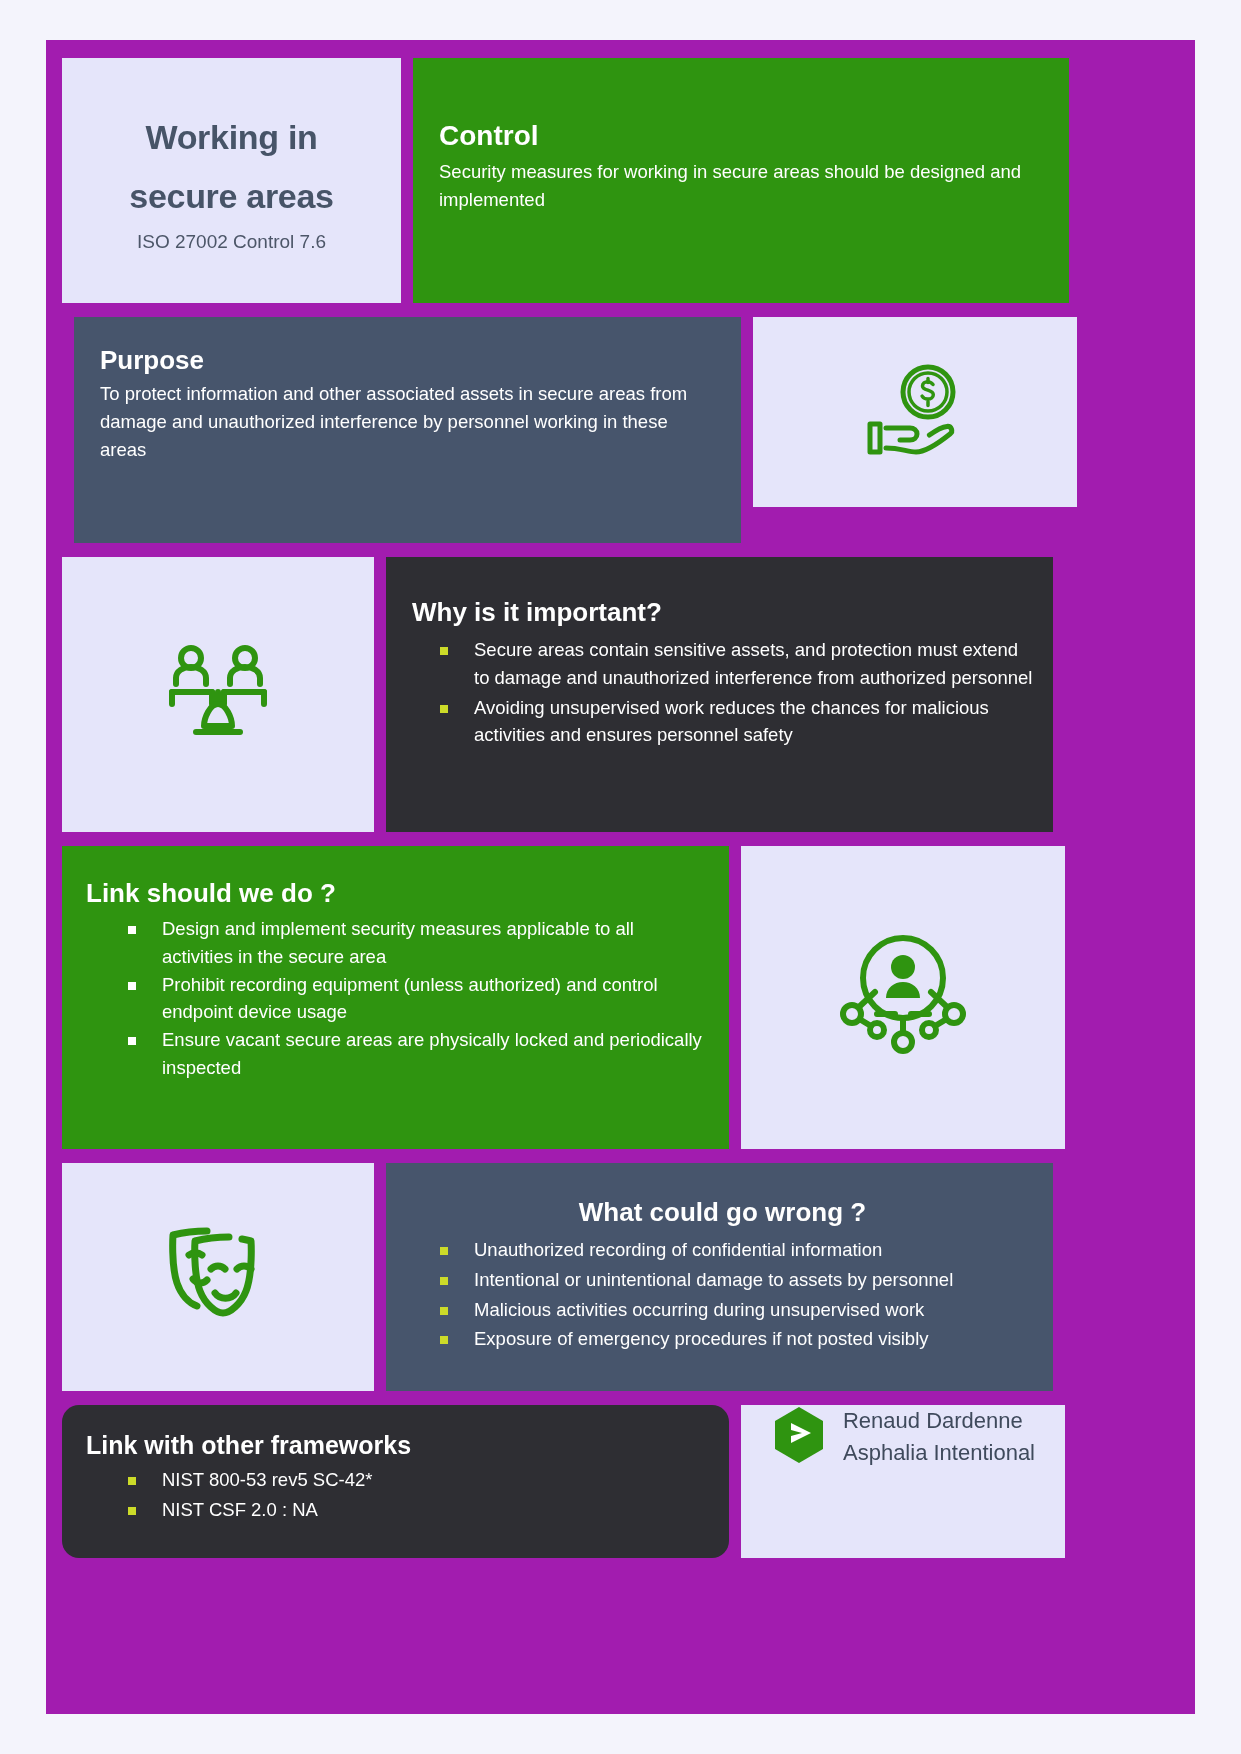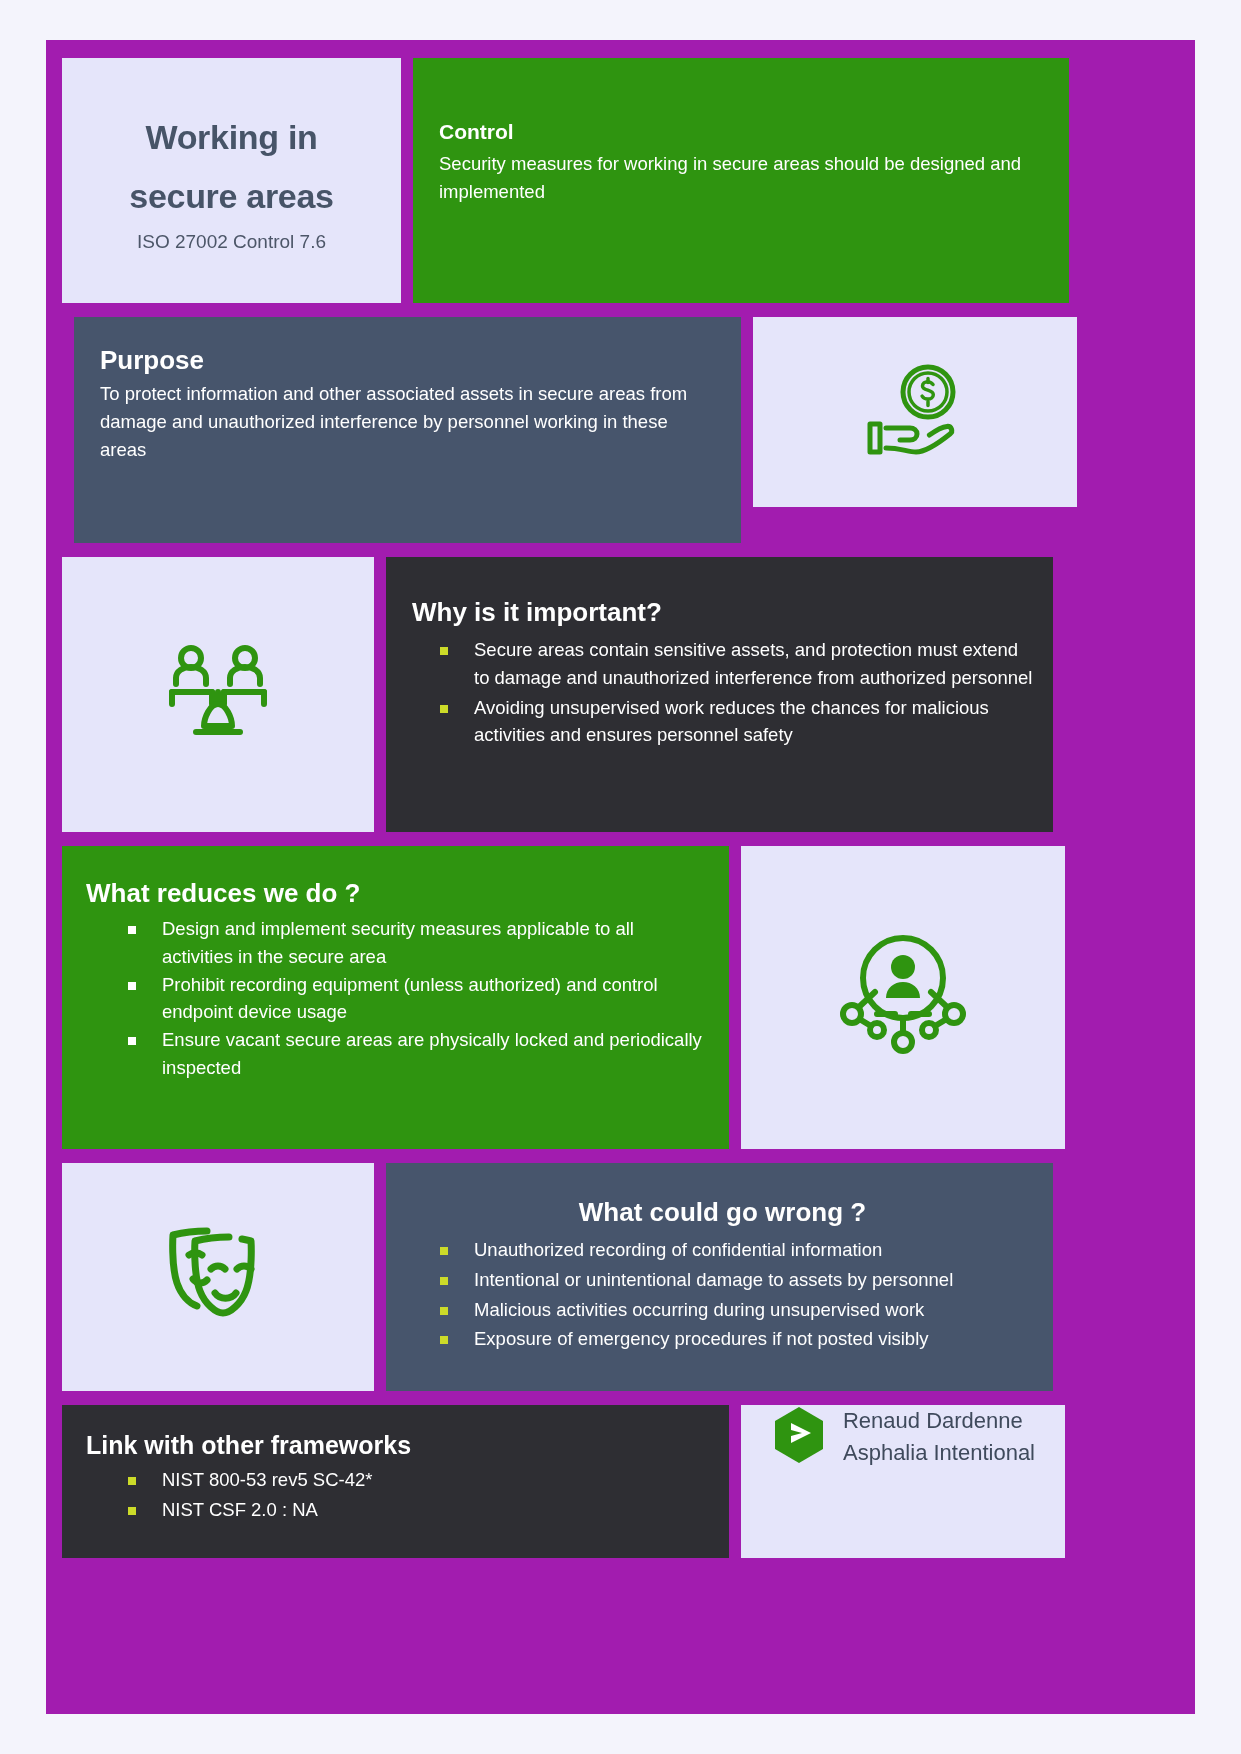--- a/index.html
+++ b/index.html
@@ -53,21 +53,21 @@
     margin-top: 6px;
     text-align: center;
   }
 
   .control-card {
     width: 656px; height: 245px;
     margin-left: 12px;
     padding: 62px 26px 0 26px;
   }
   .control-card h2 {
-    color: #ffffff; font-size: 21px; font-weight: bold; margin-bottom: 6px;
+    color: #ffffff; font-size: 28px; font-weight: bold; margin-bottom: 6px;
   }
   .control-card p {
     color: #ffffff; font-size: 18.5px; line-height: 1.5; max-width: 600px;
   }
 
   
   .row2 { margin-top: 14px; }
   .purpose-card {
     width: 667px; height: 226px;
     margin-left: 12px;
@@ -135,20 +135,21 @@
     width: 667px; height: 228px; margin-left: 12px;
     padding: 34px 20px 0 20px;
   }
   .wrong-card h2 { color:#fff; font-size: 26px; font-weight: bold; margin-bottom: 8px; padding-left: 6px; text-align: center;}
 
   
   .row6 { margin-top: 14px; }
   .fw-card {
     width: 667px; height: 153px;
     padding: 26px 20px 12px 20px;
+    border-radius: 17px;
   }
   .fw-card h2 { color:#fff; font-size: 25px; font-weight: bold; margin-bottom: 6px; padding-left: 4px;}
   .fw-card ul.bl { padding-left: 46px; }
   .logo-card {
     width: 324px; height: 153px; margin-left: 12px;
     display:flex; justify-content:center; gap: 16px;
   }
   .logo-text { color:#3f4a5c; font-size: 22px; line-height: 1.45; }
 
   .hexlogo { flex: 0 0 auto; }
@@ -216,21 +217,21 @@
         <h2>Why is it important?</h2>
         <ul class="bl yellow">
           <li>Secure areas contain sensitive assets, and protection must extend to damage and unauthorized interference from authorized personnel</li>
           <li>Avoiding unsupervised work reduces the chances for malicious activities and ensures personnel safety</li>
         </ul>
       </div>
     </div>
 
     <div class="row row4">
       <div class="panel green do-card">
-        <h2>What reduces we do ?</h2>
+        <h2>Link should we do ?</h2>
         <ul class="bl white">
           <li>Design and implement security measures applicable to all activities in the secure area</li>
           <li>Prohibit recording equipment (unless authorized) and control endpoint device usage</li>
           <li>Ensure vacant secure areas are physically locked and periodically inspected</li>
         </ul>
       </div>
       <div class="panel lav icon-card-do">
         <span>
           <svg class="ico" width="146" height="136" viewBox="0 0 146 136" fill="none" stroke="#2f9410" stroke-width="6" stroke-linecap="round" stroke-linejoin="round">
             <circle cx="73" cy="48" r="40"></circle>

